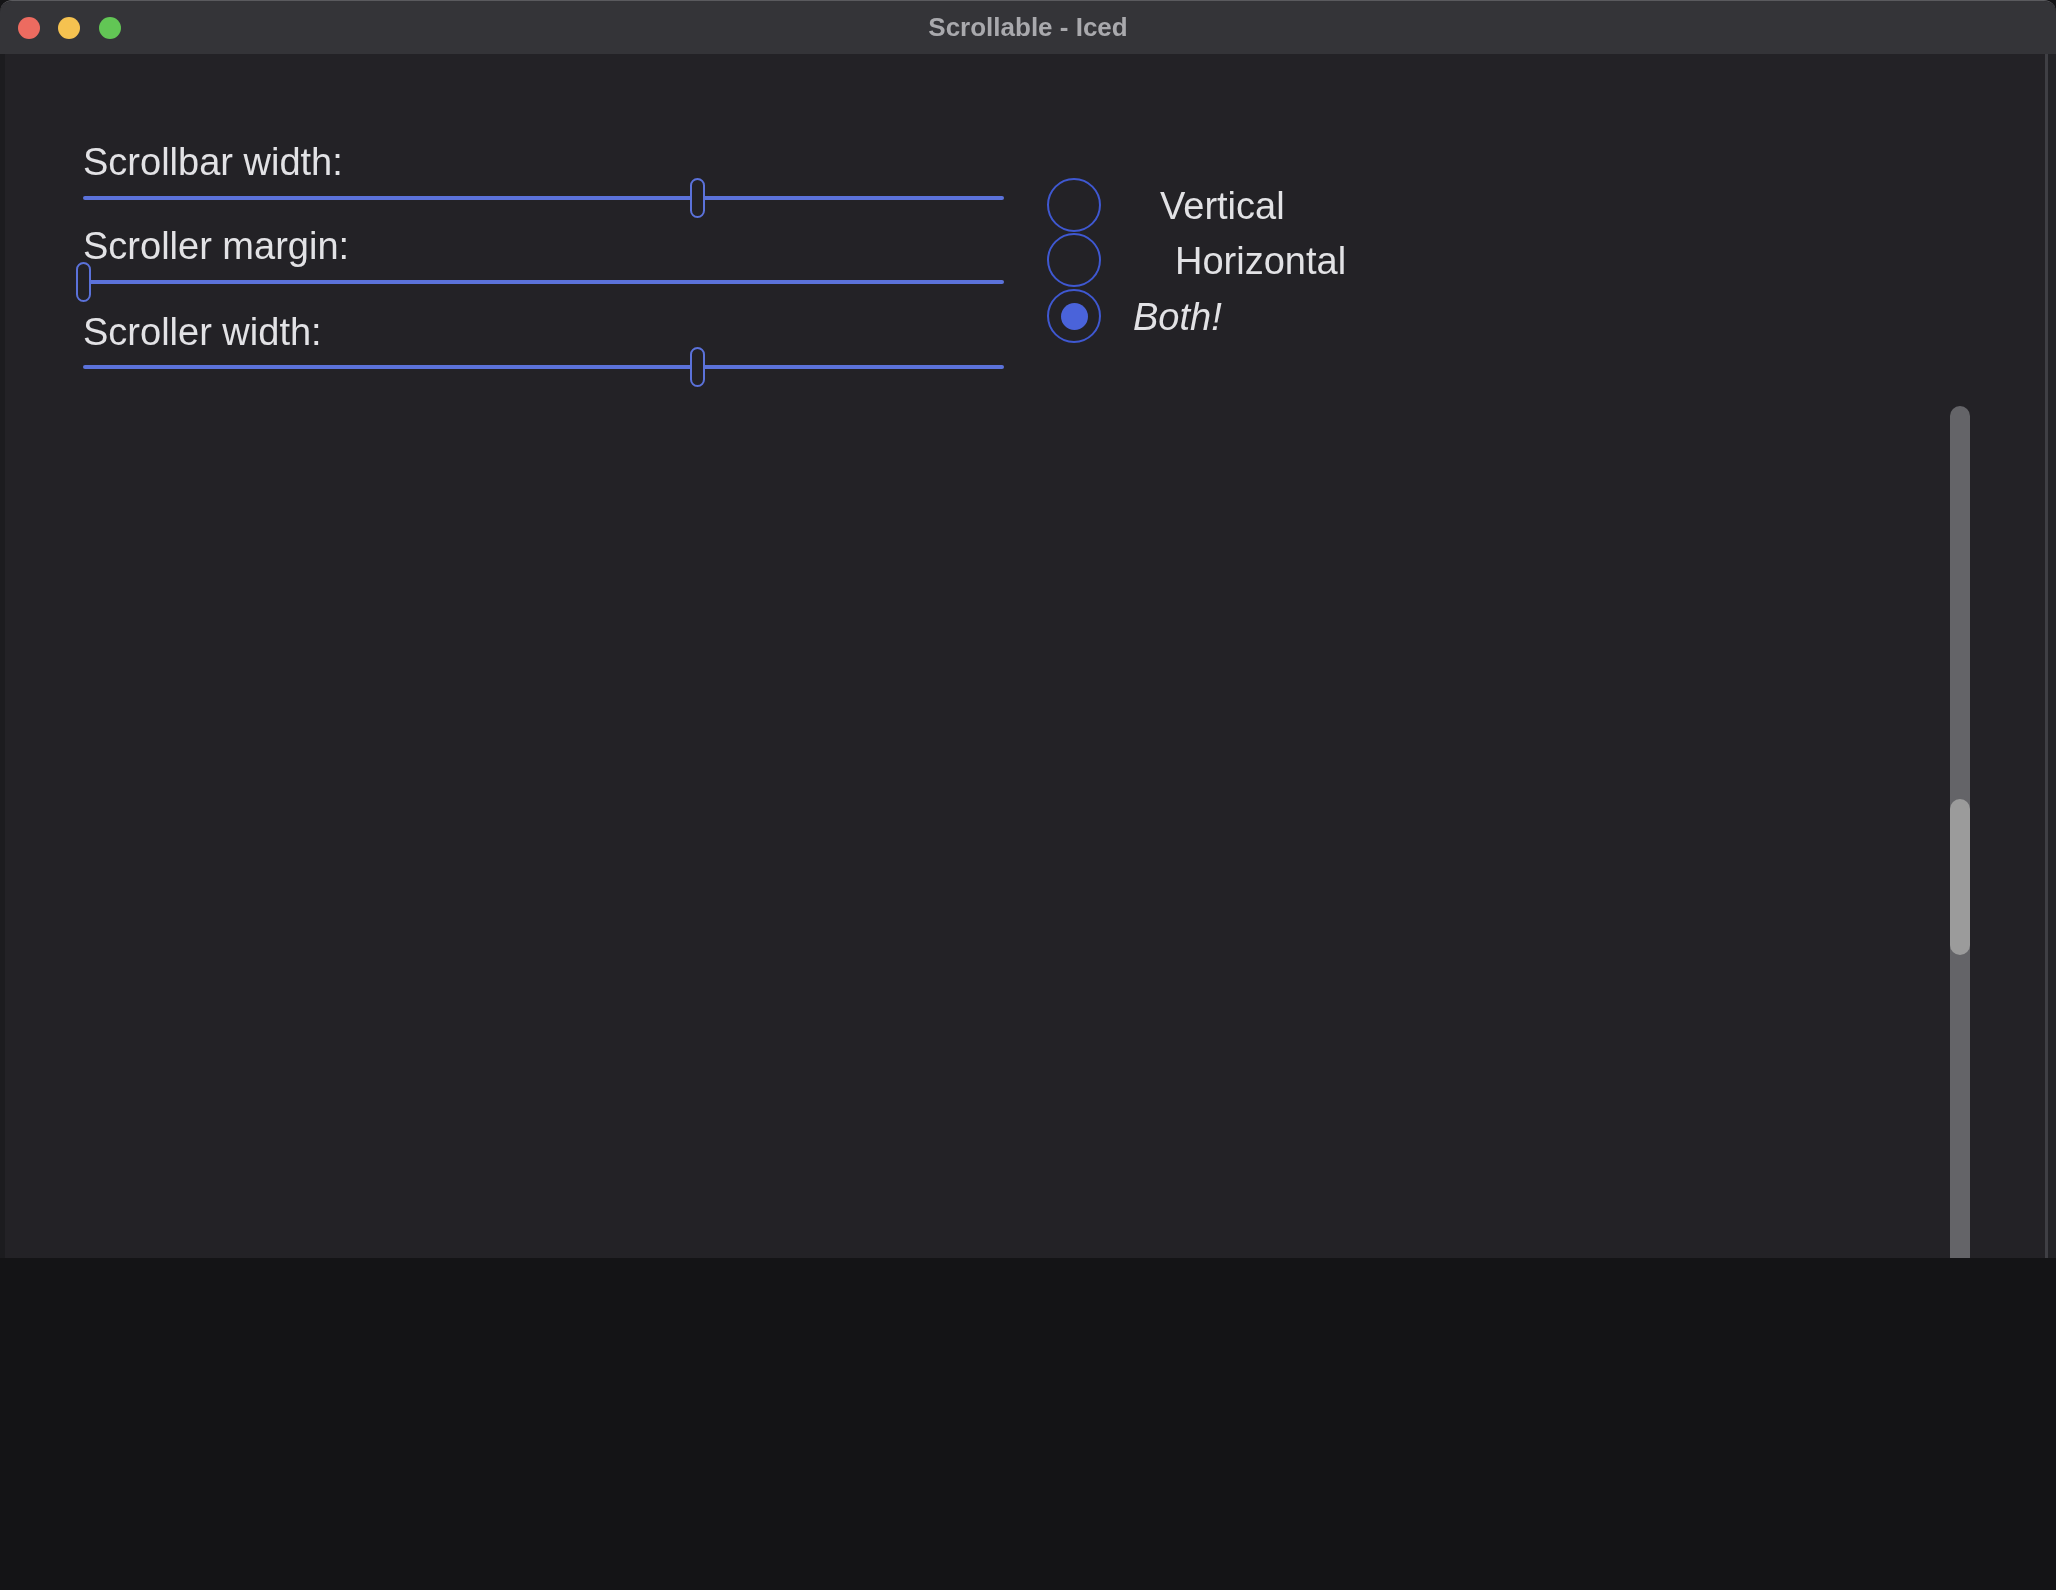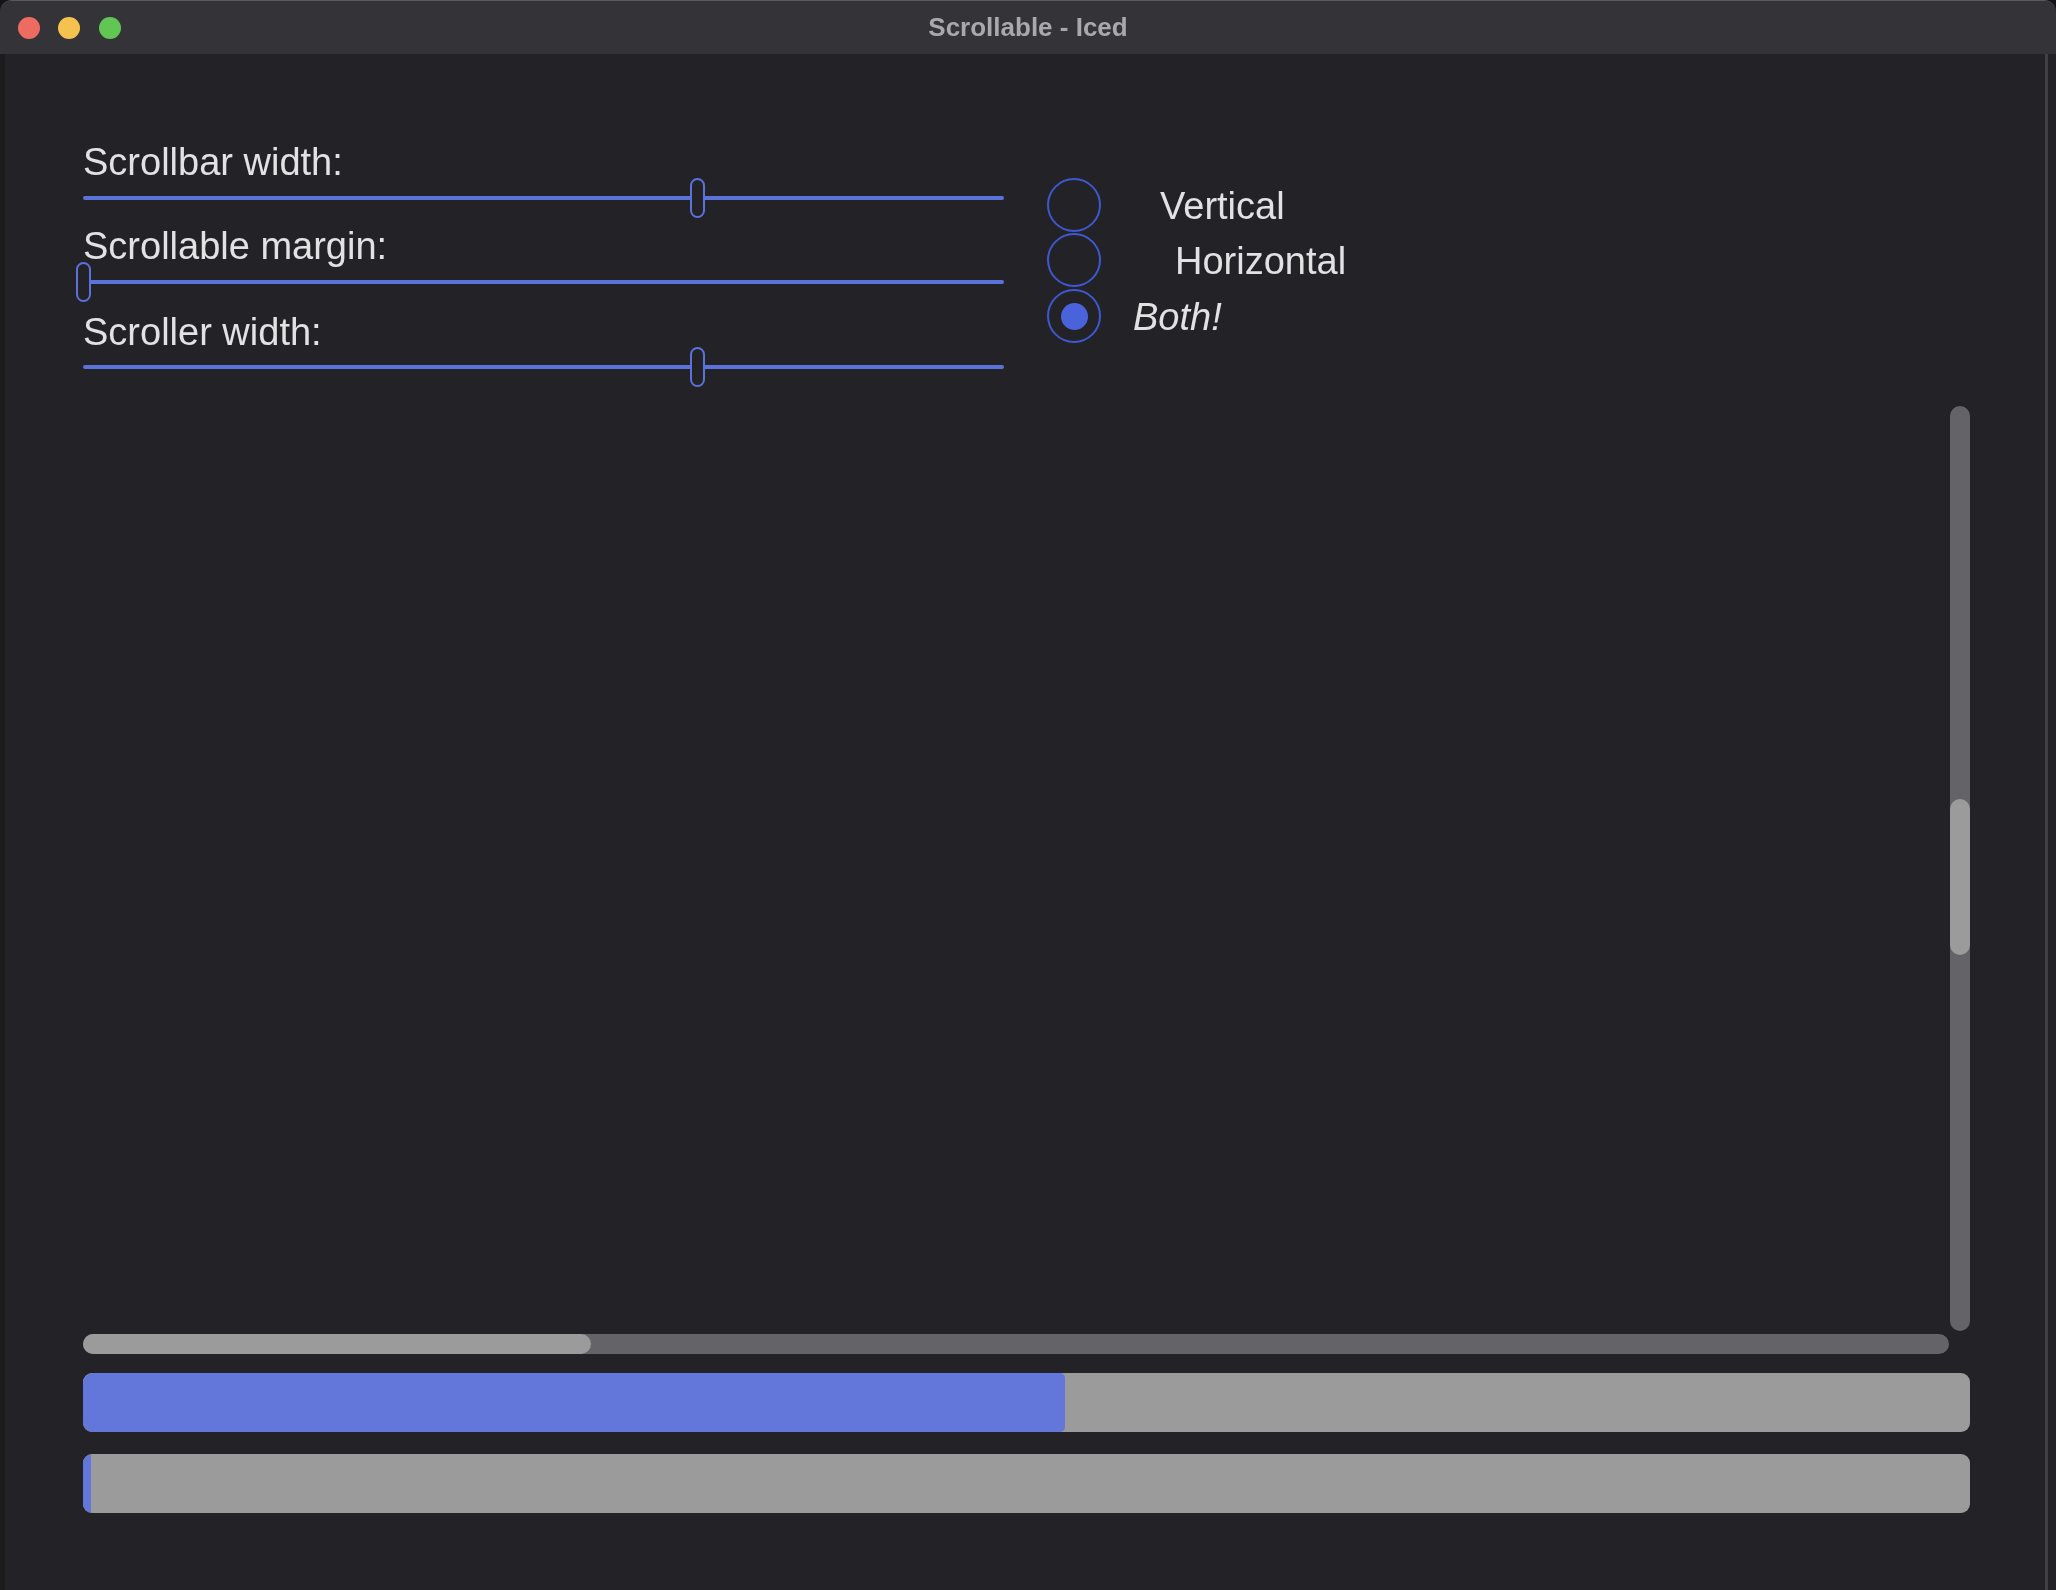--- a/index.html
+++ b/index.html
@@ -4,21 +4,21 @@
 <style>
   :root{
     --titlebar_bg:#343438; --window_bg:#232226; --text:#e2e2e5; --title_text:#a9a9ad;
     --rail_blue:#5b72da; --radio_blue:#3f58d1; --radio_dot:#4a63da; --button_blue:#3d56d0;
     --progress_blue:#6377db; --progress_grey:#9b9b9b; --track_grey:#646468; --thumb_grey:#9b9b9b;
     --light_red:#ed6b60; --light_yellow:#f5c250; --light_green:#62c655;
   }
   *{margin:0;padding:0;box-sizing:border-box;}
   html,body{width:2056px;height:1590px;background:#141416;overflow:hidden;}
   body{font-family:"Liberation Sans","DejaVu Sans",sans-serif;color:var(--text);}
-  #window{position:absolute;left:0;top:0;width:2056px;height:1590px;background:var(--window_bg);
+  #window{position:absolute;left:0;top:0;width:2056px;height:1258px;background:var(--window_bg);
     border-radius:12px 12px 0 0;overflow:hidden;border-top:1px solid #5a5a5e;}
   
   #titlebar{position:absolute;left:0;top:0;width:2056px;height:53px;background:var(--titlebar_bg);
     border-radius:12px 12px 0 0;}
   .tl{position:absolute;top:16px;width:22px;height:22px;border-radius:50%;}
   #tl-close{left:18px;background:var(--light_red);}
   #tl-min{left:58px;background:var(--light_yellow);}
   #tl-zoom{left:99px;background:var(--light_green);}
   #window-title{position:absolute;left:0;top:0;width:100%;height:53px;line-height:53px;
     text-align:center;font-size:26px;font-weight:bold;color:var(--title_text);}
@@ -70,21 +70,21 @@
     <span class="tl" id="tl-zoom"></span>
     <div id="window-title">Scrollable - Iced</div>
   </div>
 
   <div class="lbl" style="left:83px;top:139px;">Scrollbar width:</div>
   <div class="slider-track-wrap" style="top:195px;">
     <div class="rail" style="left:0;top:0;"></div>
     <div class="handle" style="left: calc(66.7% - 7.5px);"></div>
   </div>
 
-  <div class="lbl" style="left:83px;top:223px;">Scrollable margin:</div>
+  <div class="lbl" style="left:83px;top:223px;">Scroller margin:</div>
   <div class="slider-track-wrap" style="top:279px;">
     <div class="rail" style="left:0;top:0;"></div>
     <div class="handle" style="left: calc(0% - 7.5px);"></div>
   </div>
 
   <div class="lbl" style="left:83px;top:309px;">Scroller width:</div>
   <div class="slider-track-wrap" style="top:364px;">
     <div class="rail" style="left:0;top:0;"></div>
     <div class="handle" style="left: calc(66.7% - 7.5px);"></div>
   </div>

